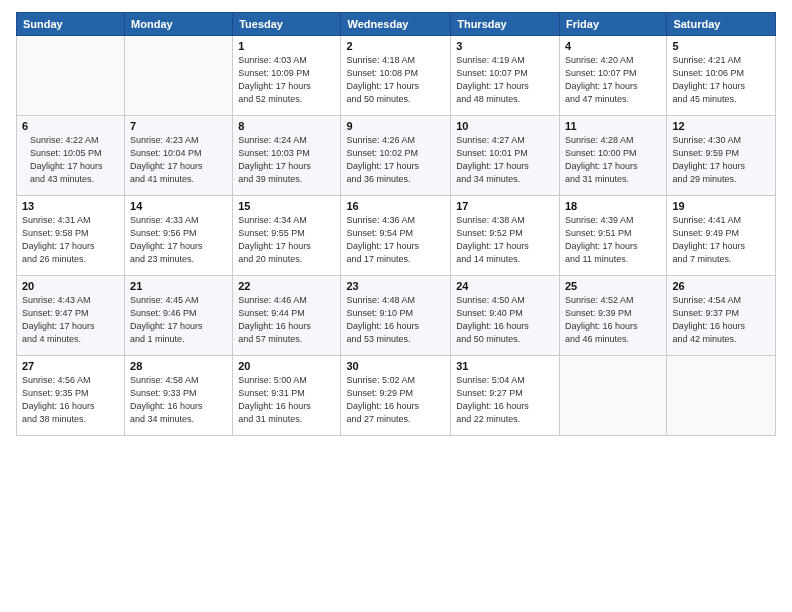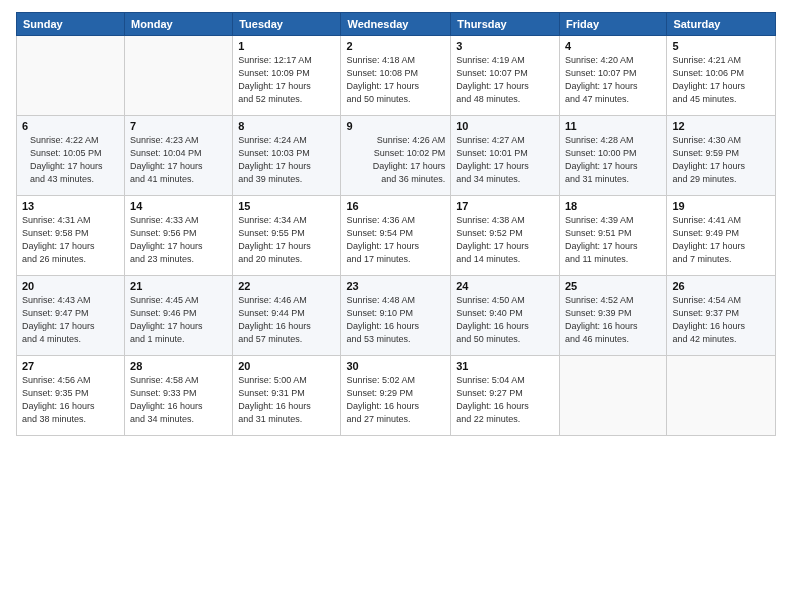--- a/index.html
+++ b/index.html
@@ -97,21 +97,21 @@
           <th>Friday</th>
           <th>Saturday</th>
         </tr>
     </thead>
     <tbody id="calendar-body">
         <tr>
           <td class="empty-cell"></td>
           <td class="empty-cell"></td>
           <td>
             <span class="day-number">1</span>
-            <div class="day-info" style="white-space: pre-line;">Sunrise: 12:17 AM
+            <div class="day-info" style="white-space: pre-line;">Sunrise: 4:03 AM
 Sunset: 10:09 PM
 Daylight: 17 hours
 and 52 minutes.</div>
           </td>
           <td>
             <span class="day-number">2</span>
             <div class="day-info" style="white-space: pre-line;">Sunrise: 4:18 AM
 Sunset: 10:08 PM
 Daylight: 17 hours
 and 50 minutes.</div>
@@ -155,21 +155,21 @@
           </td>
           <td>
             <span class="day-number">8</span>
             <div class="day-info" style="white-space: pre-line;">Sunrise: 4:24 AM
 Sunset: 10:03 PM
 Daylight: 17 hours
 and 39 minutes.</div>
           </td>
           <td>
             <span class="day-number">9</span>
-            <div class="day-info" style="white-space: pre-line; text-align: right;">Sunrise: 4:26 AM
+            <div class="day-info" style="white-space: pre-line;">Sunrise: 4:26 AM
 Sunset: 10:02 PM
 Daylight: 17 hours
 and 36 minutes.</div>
           </td>
           <td>
             <span class="day-number">10</span>
             <div class="day-info" style="white-space: pre-line;">Sunrise: 4:27 AM
 Sunset: 10:01 PM
 Daylight: 17 hours
 and 34 minutes.</div>

